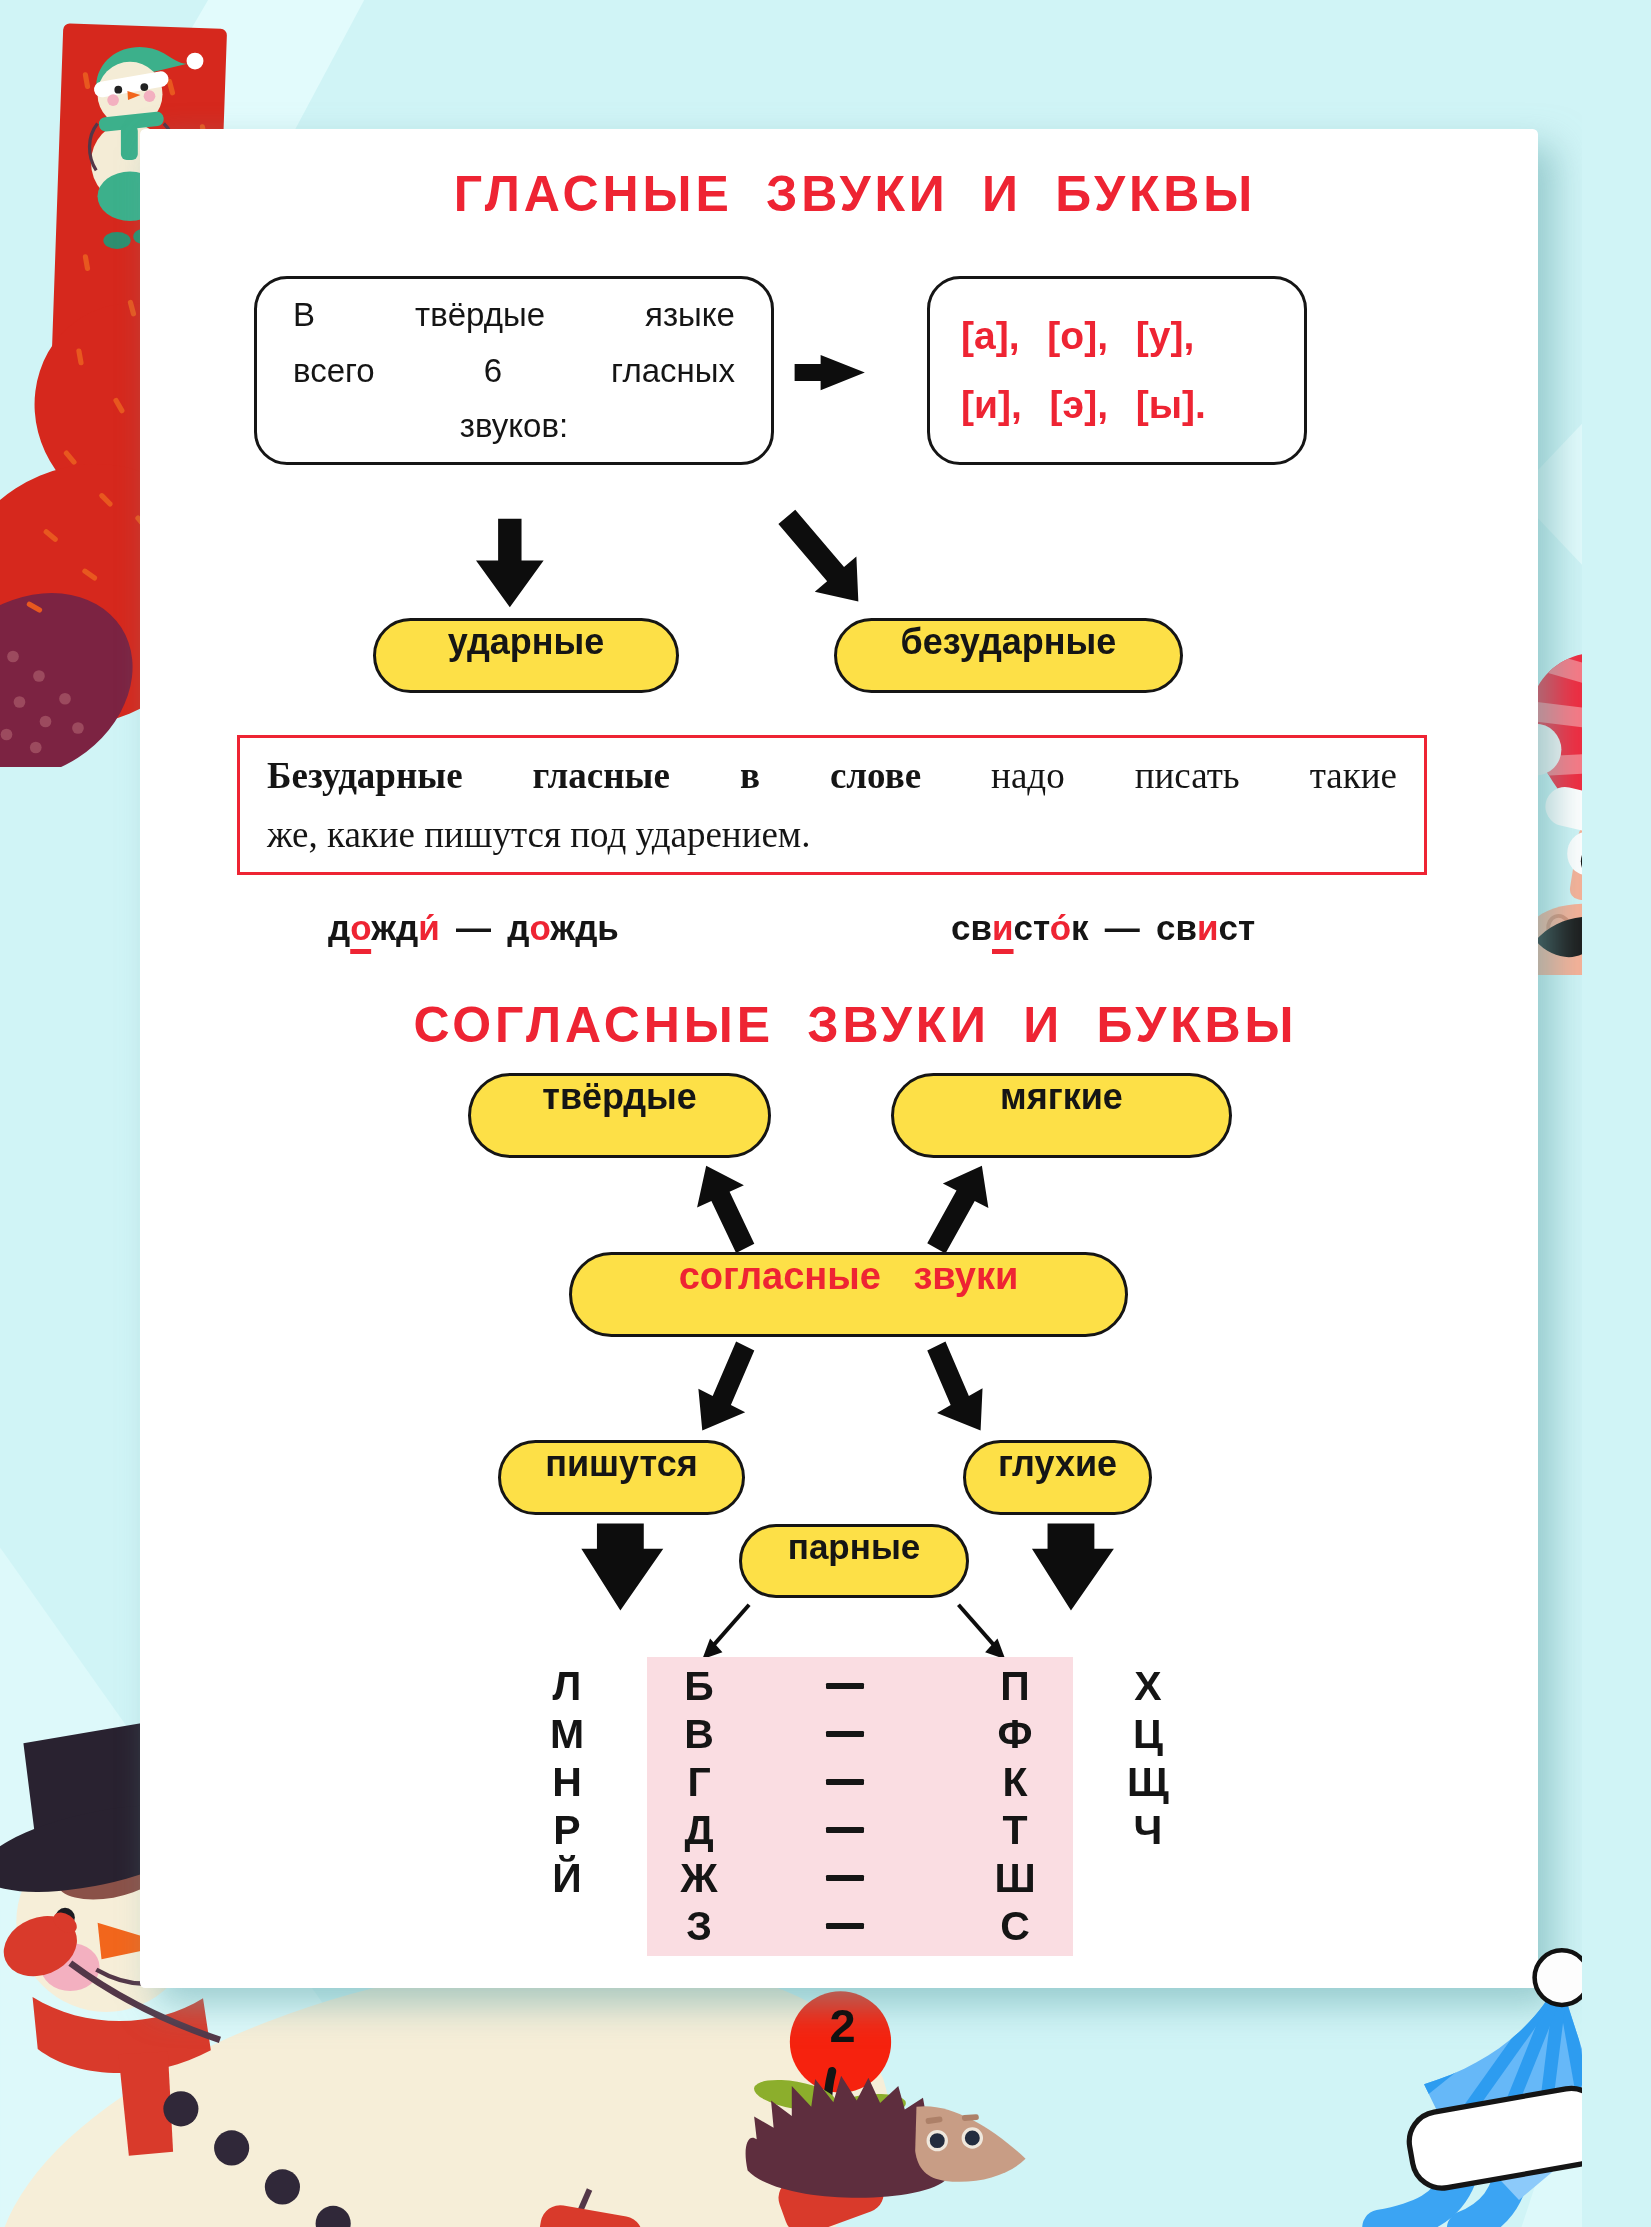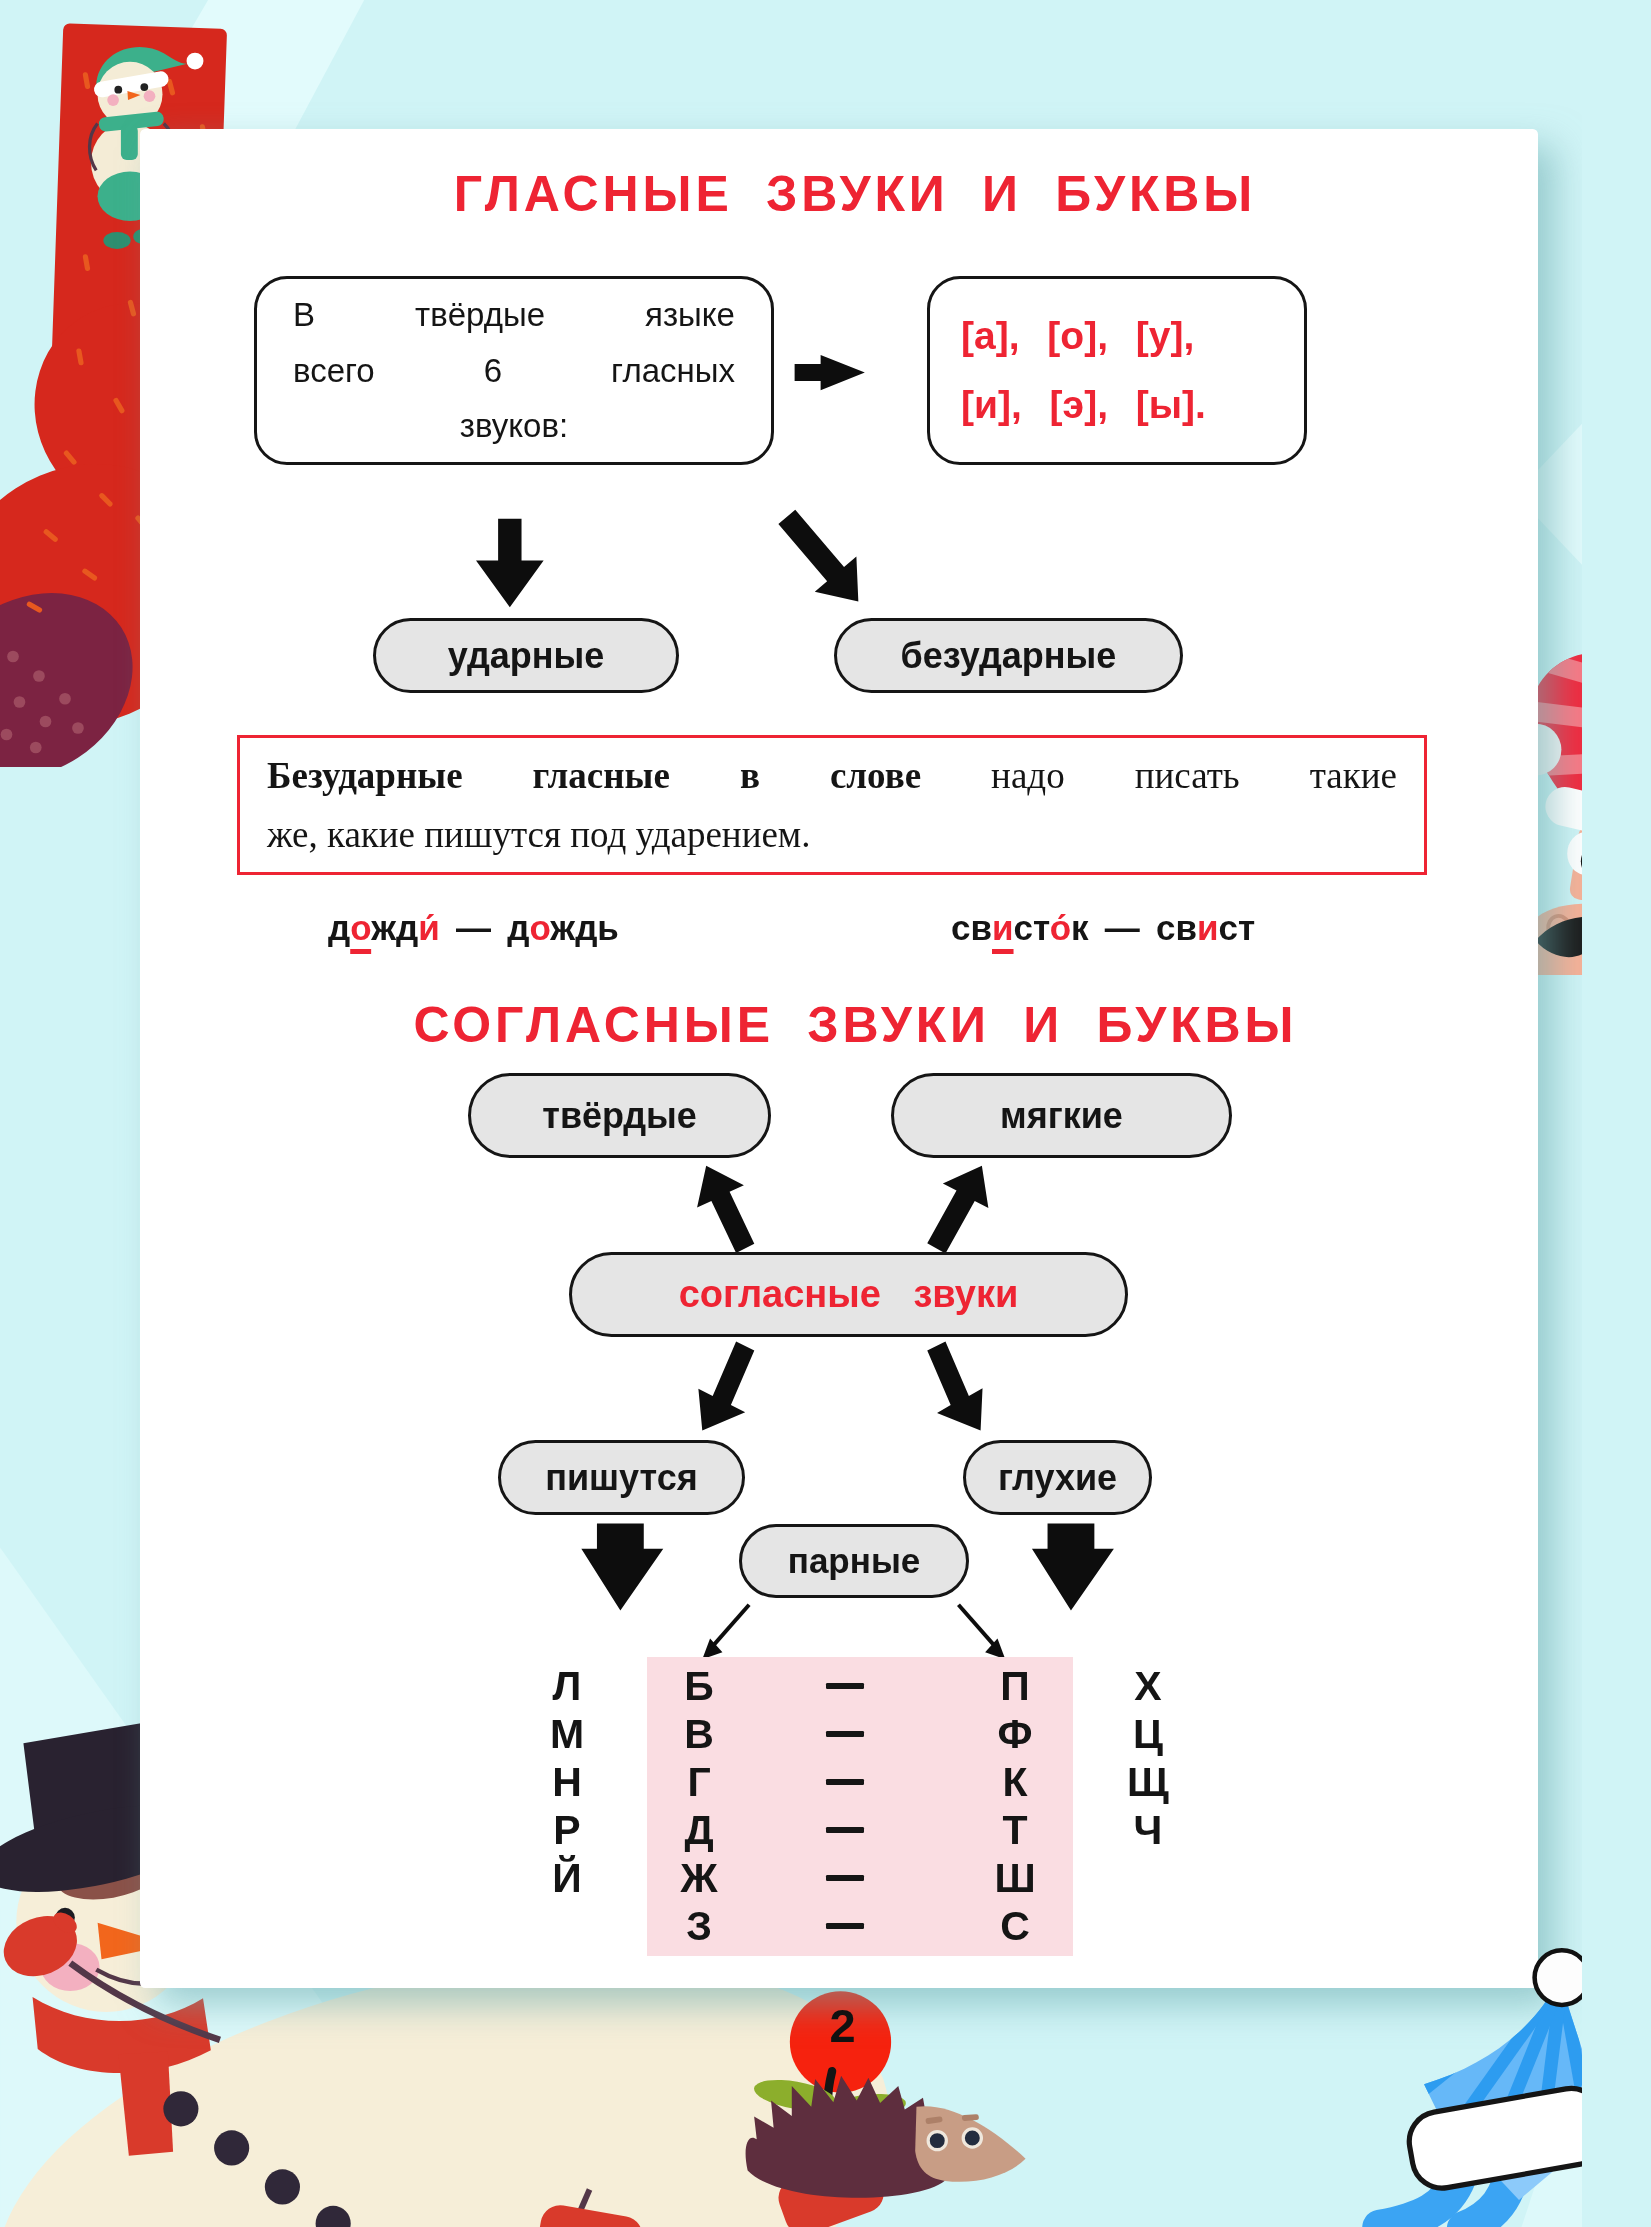--- a/index.html
+++ b/index.html
@@ -15,22 +15,22 @@
   
   .page{position:absolute;left:140px;top:129px;width:1398px;height:1859px;
         background:#ffffff;border-radius:5.2px;z-index:2;
         box-shadow:17px 17px 36px rgba(103,170,173,0.55);}
   
   .big-title{position:absolute;z-index:4;color:var(--accent);font-weight:bold;
              font-size:50px;line-height:52px;text-align:center;
              letter-spacing:3.9px;word-spacing:15.6px;white-space:nowrap;}
   
   .box{position:absolute;z-index:4;background:#fff;border:3.9px solid var(--ink);border-radius:33px;box-sizing:border-box;}
-  .oval{position:absolute;z-index:4;background:#e5e5e5;border:3.9px solid var(--ink);border-radius:52px;box-sizing:border-box;
-        display:flex;align-items:center;justify-content:center;font-weight:bold;color:var(--ink);}
+  .oval{position:absolute;z-index:4;background:#fde047;border:3.9px solid var(--ink);border-radius:52px;box-sizing:border-box;
+        display:flex;justify-content:center;font-weight:bold;color:var(--ink);}
   .intro-box{padding:17px 36px;display:flex;flex-direction:column;justify-content:space-between;}
   .jline{display:flex;justify-content:space-between;font-size:33px;color:var(--ink);}
   .jline-left{font-size:33px;color:var(--ink);text-align:center;}
   .sounds-box{padding:26px 31px;display:flex;flex-direction:column;justify-content:center;gap:25px;}
   .sline{color:var(--accent);font-weight:bold;font-size:39px;word-spacing:17px;white-space:nowrap;}
   .rule-box{position:absolute;z-index:4;background:#fff;border:3.9px solid var(--accent);box-sizing:border-box;
             padding:15.6px 27px;display:flex;flex-direction:column;justify-content:space-between;
             font-family:"Liberation Serif",serif;font-size:37px;color:var(--ink);}
   .rule-l1{display:flex;justify-content:space-between;}
   .rule-l1 .bold{font-weight:bold;}

